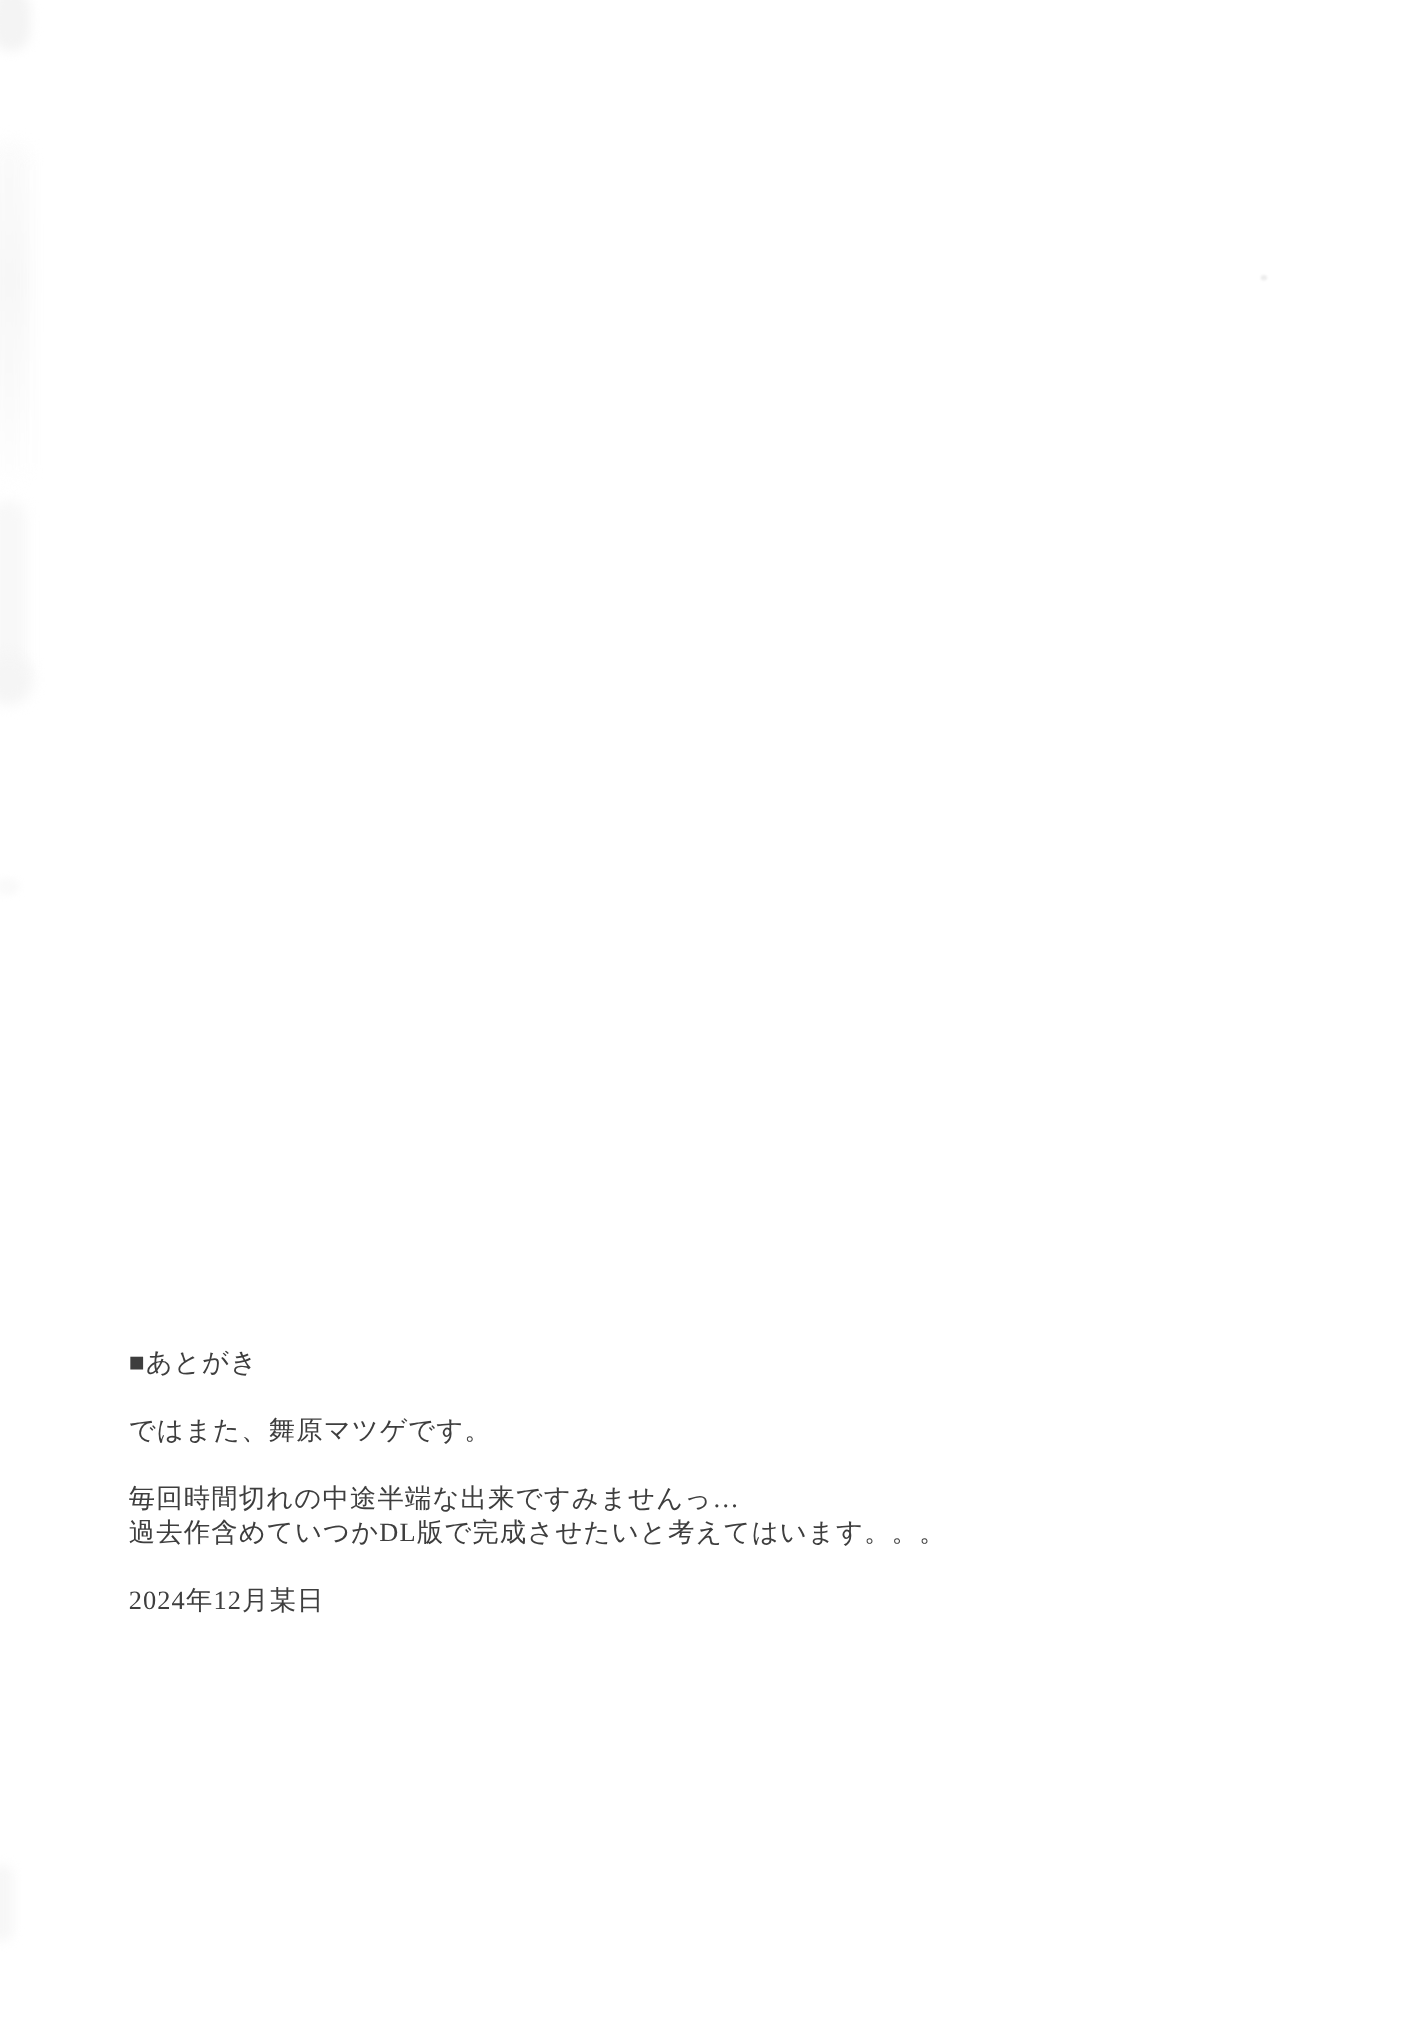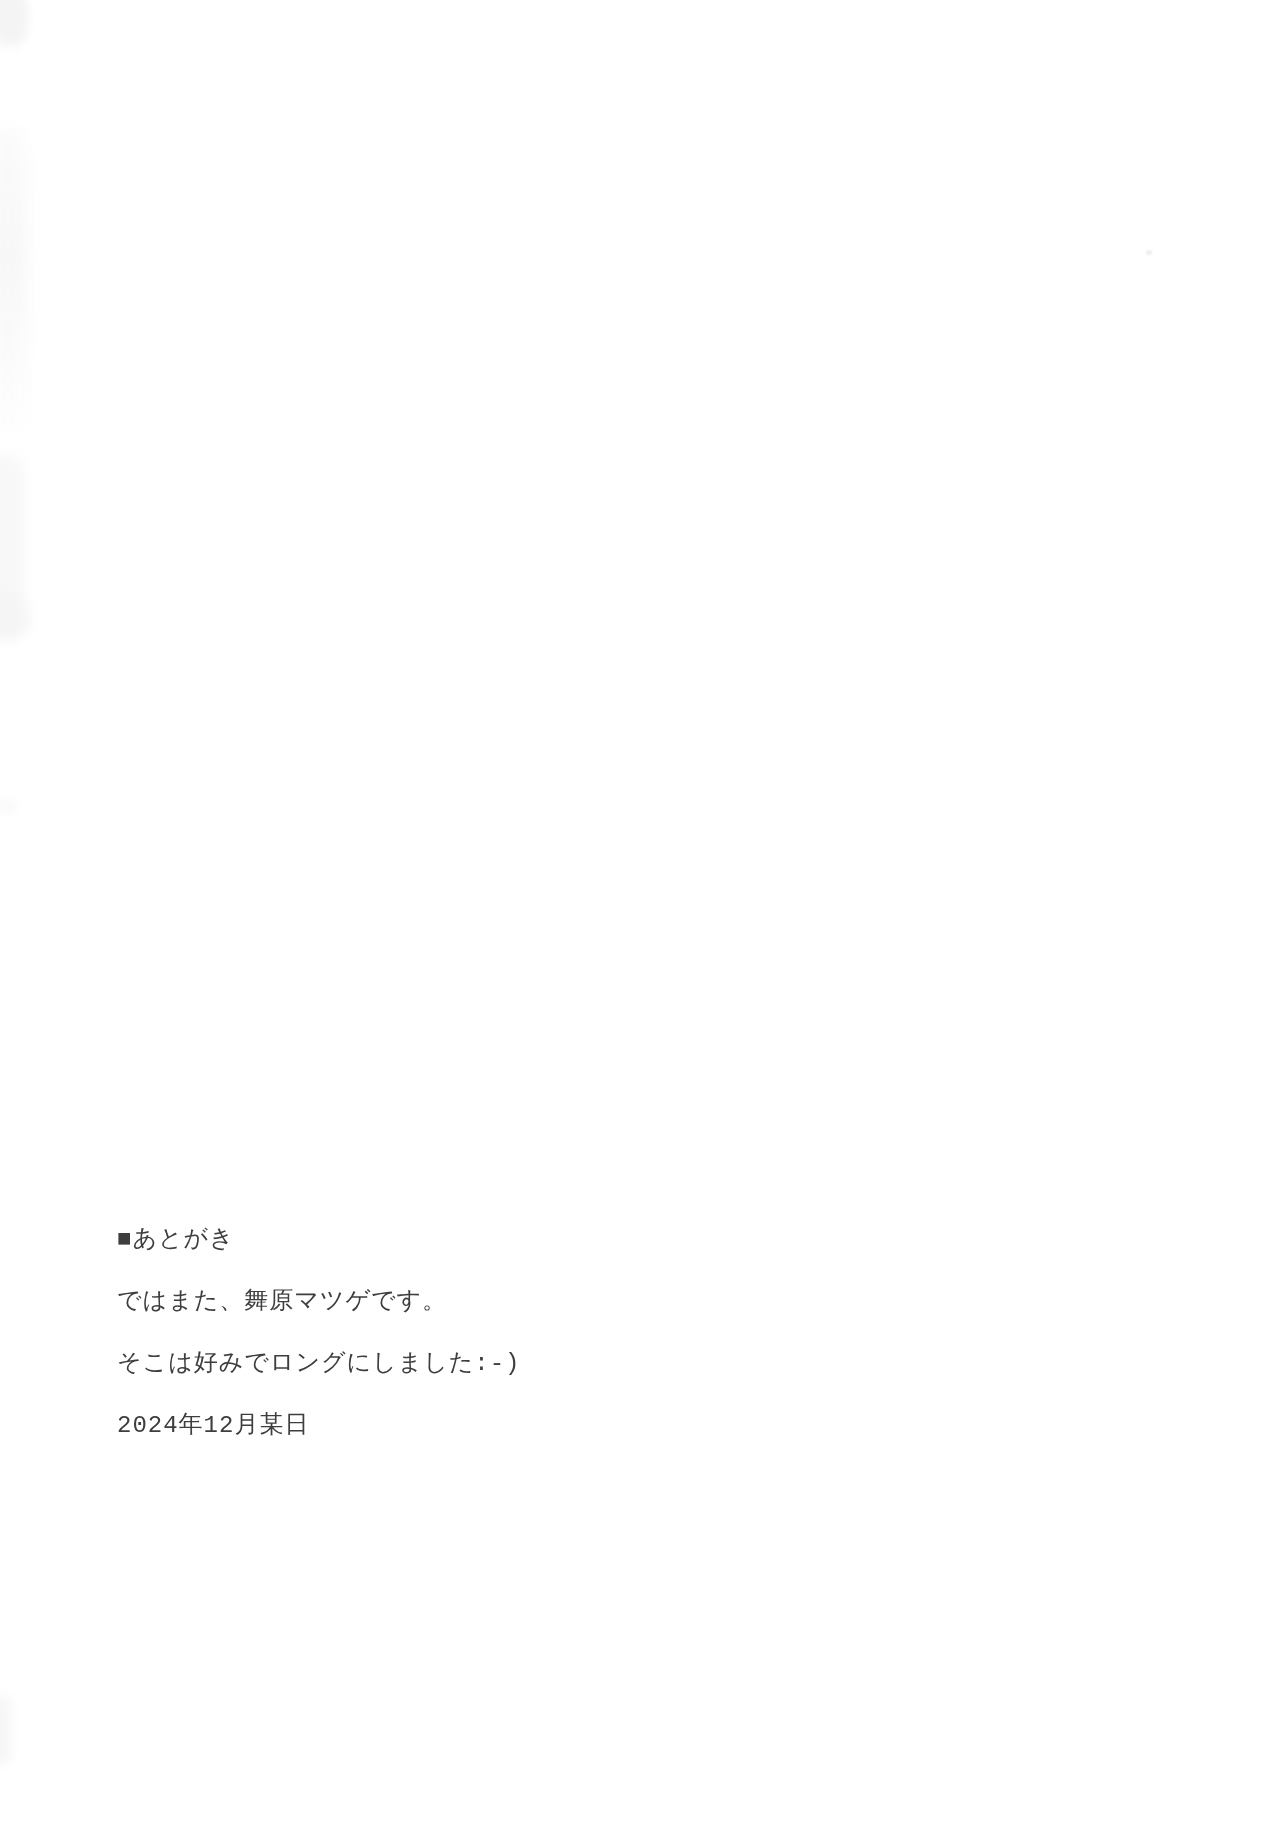--- a/index.html
+++ b/index.html
@@ -6,21 +6,21 @@
     margin: 0;
     padding: 0;
     background: #ffffff;
   }
   .page {
     position: relative;
     width: 1280px;
     height: 1846px;
     background: #ffffff;
     overflow: hidden;
-    font-family: Liberation Mono, monospace;
+    font-family: Liberation Serif, serif;
   }
   
   .artifact {
     position: absolute;
     pointer-events: none;
   }
   .a1 { left: -8px; top: -10px; width: 36px; height: 56px;
         background: #f4f4f4; filter: blur(5px); border-radius: 40%; }
   .a2 { left: -12px; top: 128px; width: 40px; height: 320px;
         background: linear-gradient(#fbfbfb, #f6f6f6 40%, #fbfbfb 75%, #ffffff);
@@ -73,26 +73,29 @@
   <div class="text-block">
 
     <p>
       <span class="line">■あとがき</span>
     </p>
 
     <p>
       <span class="line">ではまた、舞原マツゲです。</span>
     </p>
 
+    <p>
+      <span class="line">毎回時間切れの中途半端な出来ですみませんっ…</span>
+      <span class="line">過去作含めていつかDL版で完成させたいと考えてはいます。。。</span>
+    </p>
 
     <p>
     </p>
 
     <p>
-      <span class="line">そこは好みでロングにしました:-)</span>
     </p>
 
 
     <p>
       <span class="line">2024年12月某日</span>
     </p>
 
   </div>
 </div>
 

